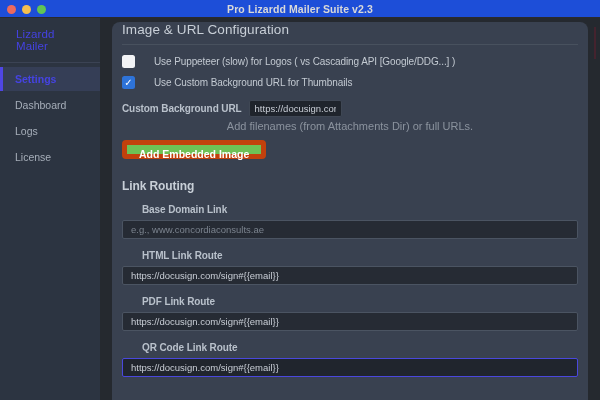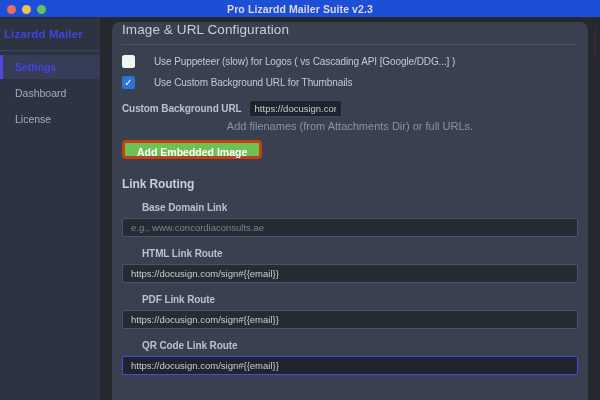--- a/index.html
+++ b/index.html
@@ -26,22 +26,22 @@
 
   
   .app-body { position:absolute; top:18px; left:0; right:0; bottom:0; }
 
   
   .sidebar {
     position:absolute; top:0; left:0; bottom:0; width:100px;
     background:#2c3441;
   }
   .brand {
-    padding:10px 12px 8px 4px;
-    font-size:11.5px; font-weight:700; color:#4442e0; letter-spacing:.1px;
+    padding:10px 12px 8px 16px;
+    font-size:11.5px; font-weight:400; color:#4442e0; letter-spacing:.1px;
   }
   .side-divider { height:1px; background:#3b4354; margin:2px 0 4px 0; }
   .nav-item {
     padding:6px 12px; font-size:10.5px; color:#a6aeb9; cursor:default;
     border-left:3px solid transparent; margin:2px 0;
   }
   .nav-item.active {
     background:#353e56; border-left-color:#4f46e5; color:#4543e2; font-weight:700;
   }
 
@@ -74,21 +74,21 @@
     padding:0 5px; border-radius:2px; outline:none;
   }
 
   .h2 { font-size:12px; font-weight:700; color:#c8cfd7; letter-spacing:-.1px; }
   .h2.embedded { margin-top:10px; }
   .subtext { margin-top:3px; font-size:11px; color:#8b939e;text-align:center; }
   .green-btn {
     margin-top:8px; display:inline-block;
     background:#6ec155; color:#ffffff; font-weight:700; font-size:10.5px;
     font-family:"Liberation Sans",sans-serif;
-    border:3px solid #c2410c; border-radius:4px;
+    border:5px solid #c2410c; border-radius:4px;
     padding:4px 12px 5px 12px; height:19px; line-height:10px; cursor:pointer;
   }
   .h2.routing { margin-top:17px; }
   .route-label { margin-top:11px; font-size:10px; font-weight:700; color:#b9c1cb; letter-spacing:-.1px;margin-left:20px; }
   .route-input {
     margin-top:5px; display:block; width:100%; height:19px;
     background:#262b34; border:1px solid #4b5462; border-radius:2px;
     color:#c9ced6; font-size:9.5px; font-family:"Liberation Sans",sans-serif;
     padding:0 8px; outline:none;
   }
@@ -110,20 +110,21 @@
   <div class="title-text">Pro Lizardd Mailer Suite v2.3</div>
 </div>
 
 <div class="app-body">
 
   <aside class="sidebar">
     <div class="brand">Lizardd Mailer</div>
     <div class="side-divider"></div>
     <div class="nav-item active">Settings</div>
     <div class="nav-item">Dashboard</div>
+    <div class="nav-item">Logs</div>
     <div class="nav-item">License</div>
   </aside>
 
   <main class="panel">
 
     <div class="h1">Image &amp; URL Configuration</div>
 
     <div class="check-row first">
       <span class="checkbox">
           <span>✓</span>

